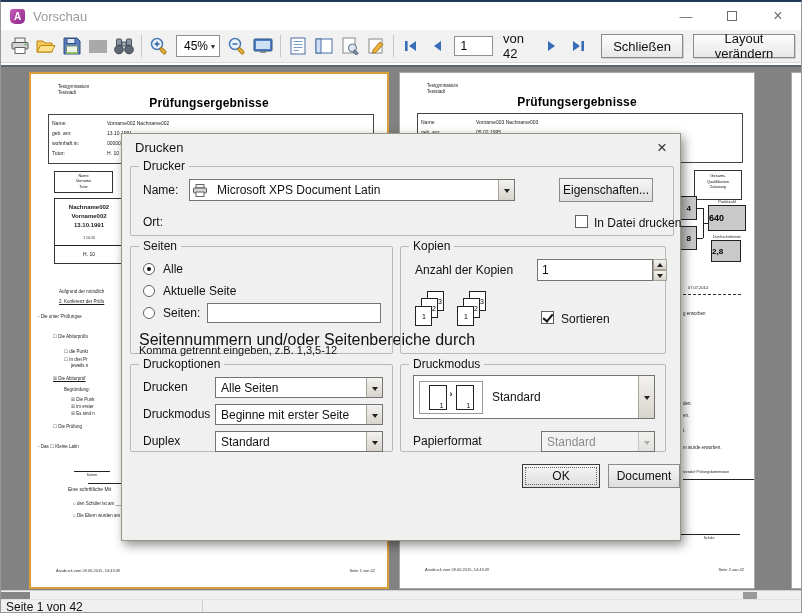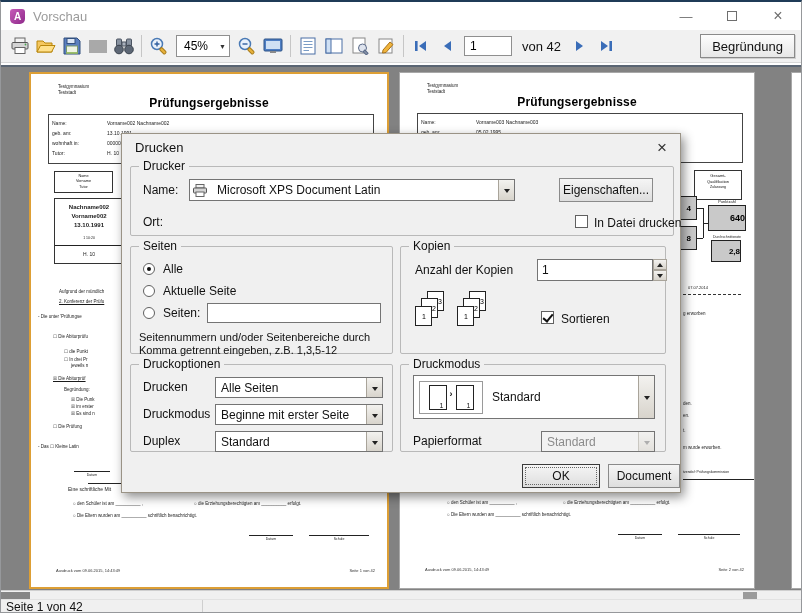--- a/index.html
+++ b/index.html
@@ -35,23 +35,23 @@
   .page2{left:398px;top:70px;width:356px;height:517px;border:1px solid #a8a8a8}
   .page3{left:790px;top:70px;width:11px;height:517px;border:1px solid #a8a8a8}
   .pt{position:absolute;font-size:4.5px;line-height:1.25;color:#1a1a1a;white-space:nowrap}
   .pt.b{font-weight:bold}
   .pt.u{text-decoration:underline}
   .p-title{position:absolute;left:0;width:100%;text-align:center;font-size:12px;font-weight:bold;color:#000;letter-spacing:.2px}
   .infobox{position:absolute;border:1px solid #444}
   .hline{position:absolute;border-top:1px solid #222;height:0}
   .dashline{position:absolute;border-top:1px dashed #333;height:0}
   .smallbox{position:absolute;border:1px solid #333;text-align:center;color:#111}
-  .graybox{position:absolute;border:1px solid #222;background:#c9c9c9;display:flex;align-items:center;justify-content:flex-end;font-weight:bold;color:#000}
+  .graybox{position:absolute;border:1px solid #222;background:#c9c9c9;display:flex;align-items:center;justify-content:flex-start;font-weight:bold;color:#000}
   
-  .dialog{position:absolute;left:120px;top:131px;width:560px;height:360px;background:#f0f0f0;z-index:10;
+  .dialog{position:absolute;left:120px;top:131px;width:560px;height:408px;background:#f0f0f0;z-index:10;
     border:1px solid #9a9386;box-shadow:3px 4px 10px rgba(0,0,0,.45);font-size:12px;color:#111}
   .dlg-titlebar{height:26px;display:flex;align-items:center;padding:0 13px;font-size:13px}
   .dlg-close{margin-left:auto;font-size:17px;color:#333;line-height:1}
   .grp{position:absolute;border:1px solid #b9b9b9;border-radius:2px}
   .grp-label{position:absolute;top:-8px;left:8px;background:#f0f0f0;padding:0 4px;font-size:12px}
   .dl{position:absolute;font-size:12px;white-space:nowrap}
   .combo{position:absolute;background:#fff;border:1px solid #747474;display:flex;align-items:center;font-size:12px}
   .combo .combo-text{flex:1;padding:0 5px;white-space:nowrap;overflow:hidden}
   .combo .combo-btn{width:16px;align-self:stretch;background:linear-gradient(#f3f2ef,#d8d4cc);
     border-left:1px solid #a9a49a;display:flex;align-items:center;justify-content:center}
@@ -222,21 +222,22 @@
           <path d="M3 2 L10 7 L3 12 Z" fill="#3a6db8"></path>
         </svg>
     </span>
     <span class="tbi">
       <svg width="16" height="14" viewBox="0 0 16 14">
           <path d="M3 2 L10 7 L3 12 Z" fill="#3a6db8"></path>
           <rect x="11.4" y="2" width="2.6" height="10" fill="#3a6db8"></rect>
         </svg>
     </span>
     <span class="tb-spacer"></span>
-    <button class="tb-btn">Begründung</button>
+    <button class="tb-btn">Schließen</button>
+    <button class="tb-btn">Layout verändern</button>
   </div>
 
   <div class="main"></div>
 
   <div class="page page1">
     <div class="pt" style="left:27px;top:10px">Testgymnasium</div>
     <div class="pt" style="left:27px;top:16px">Teststadt</div>
     <div class="p-title" style="top:22px">Prüfungsergebnisse</div>
     <div class="infobox" style="left:17px;top:40px;width:326px;height:50px">
       <div class="pt" style="left:3px;top:5px;font-size:5px">Name:</div>
@@ -379,21 +380,21 @@
       <span class="grp-label">Seiten</span>
       <span class="radio sel" style="left:12px;top:16px"></span>
       <span class="dl" style="left:32px;top:15px">Alle</span>
       <span class="radio" style="left:12px;top:38px"></span>
       <span class="dl" style="left:32px;top:37px">Aktuelle Seite</span>
       <span class="radio" style="left:12px;top:60px"></span>
       <span class="dl" style="left:32px;top:59px">Seiten:</span>
       <div class="tinput" style="left:76px;top:56px;width:174px;height:20px">
         <span></span>
       </div>
-      <div class="dl" style="left:8px;top:84px;font-size:11px">Seitennummern und/oder Seitenbereiche durch</div>
+      <div class="dl" style="left:8px;top:84px;font-size:16px">Seitennummern und/oder Seitenbereiche durch</div>
       <div class="dl" style="left:8px;top:97px;font-size:11px">Komma getrennt eingeben, z.B. 1,3,5-12</div>
     </div>
 
     <div class="grp" style="left:278px;top:112px;width:266px;height:108px">
       <span class="grp-label">Kopien</span>
       <span class="dl" style="left:14px;top:16px">Anzahl der Kopien</span>
       <div class="tinput" style="left:136px;top:12px;width:116px;height:22px">
         <span>1</span>
       </div>
       <div class="spinner" style="left:252px;top:12px;height:22px">

